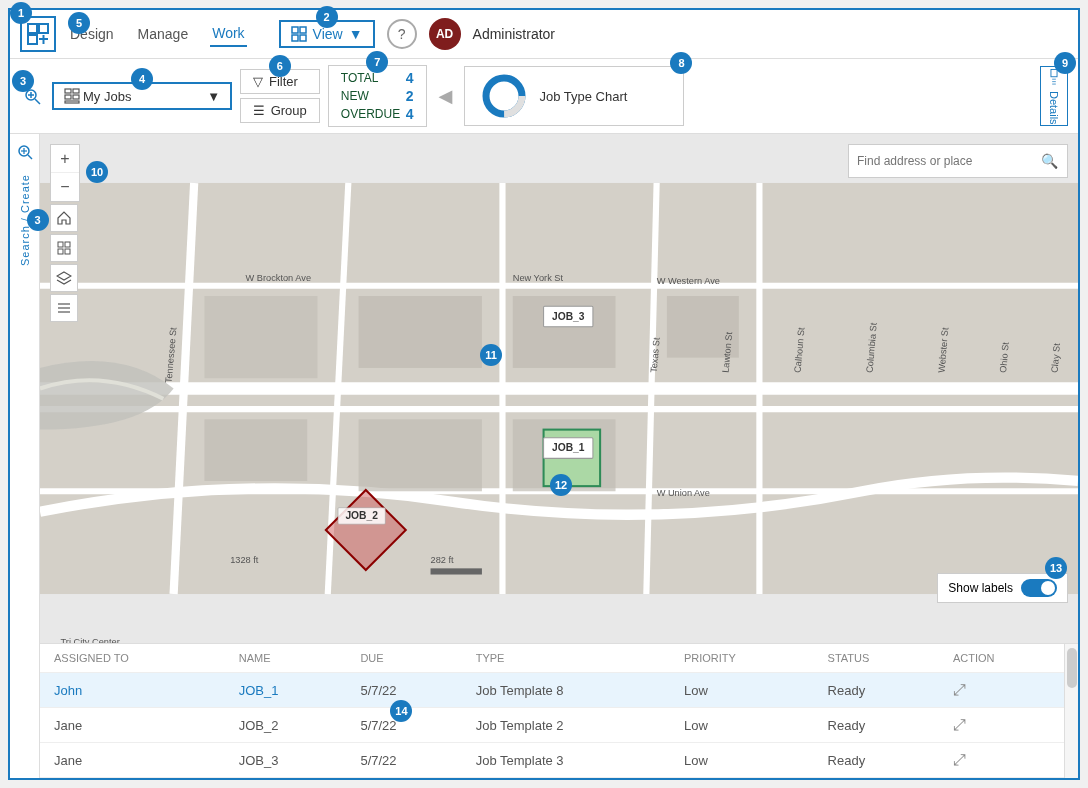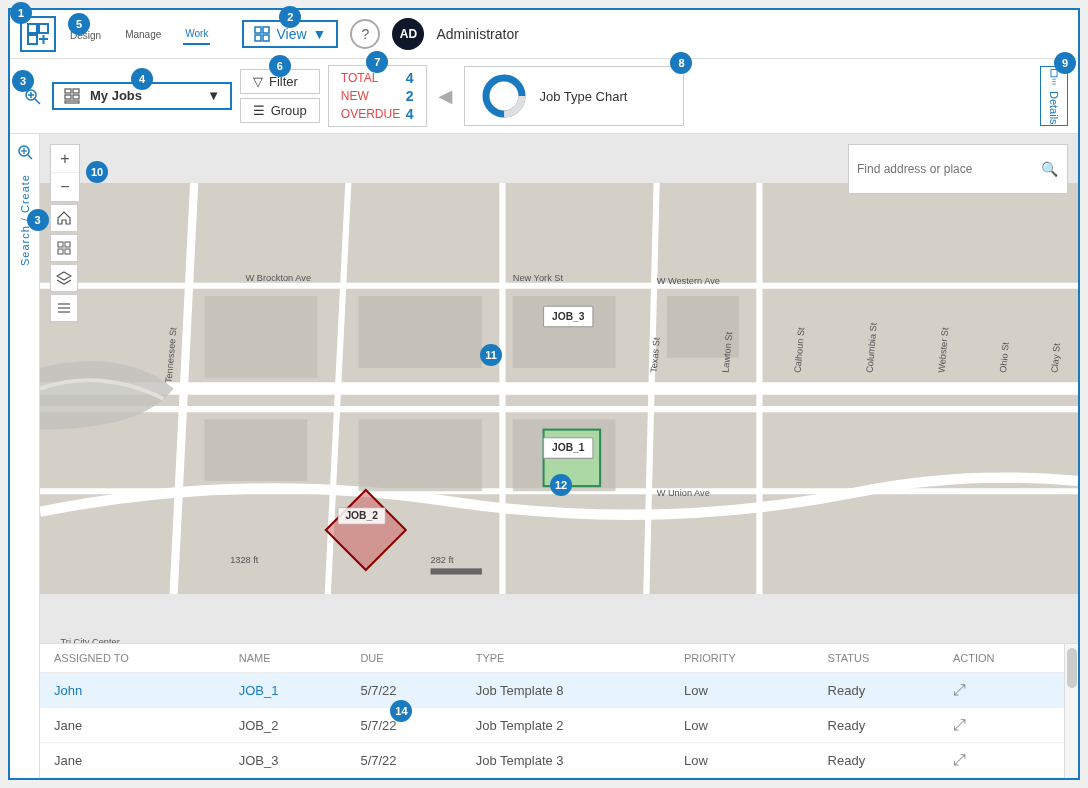--- a/index.html
+++ b/index.html
@@ -5,36 +5,36 @@
     * { box-sizing: border-box; margin: 0; padding: 0; }
     body { font-family: Arial, sans-serif; font-size: 13px; background: #f0f0f0; width: 1088px; height: 788px; overflow: hidden; }
 
     .outer-border { border: 2px solid #1a7abf; margin: 8px; background: #fff; height: calc(100% - 16px); display: flex; flex-direction: column; }
 
     
     .header { display: flex; align-items: center; padding: 6px 10px; border-bottom: 1px solid #ddd; background: #fff; gap: 12px; flex-shrink: 0; }
     .header-logo { width: 36px; height: 36px; border: 2px solid #1a7abf; display: flex; align-items: center; justify-content: center; color: #1a7abf; font-size: 18px; flex-shrink: 0; }
     .header-title { font-size: 18px; font-weight: normal; color: #333; flex-grow: 1; }
     .header-nav { display: flex; gap: 20px; align-items: center; }
-    .nav-item { color: #555; font-size: 10px; cursor: pointer; padding: 4px 2px; }
+    .nav-item { color: #555; font-size: 14px; cursor: pointer; padding: 4px 2px; }
     .nav-item.active { color: #1a7abf; border-bottom: 2px solid #1a7abf; }
     .view-btn { border: 2px solid #1a7abf; display: flex; align-items: center; gap: 6px; padding: 4px 10px; cursor: pointer; color: #1a7abf; font-size: 14px; }
     .view-btn svg { width: 16px; height: 16px; }
     .help-btn { width: 30px; height: 30px; border-radius: 50%; border: 2px solid #aaa; display: flex; align-items: center; justify-content: center; cursor: pointer; color: #666; font-size: 14px; }
-    .avatar { width: 32px; height: 32px; border-radius: 50%; background: #0f172a; display: flex; align-items: center; justify-content: center; color: #fff; font-size: 12px; font-weight: bold; flex-shrink: 0; }
+    .avatar { width: 32px; height: 32px; border-radius: 50%; background: #7f1d1d; display: flex; align-items: center; justify-content: center; color: #fff; font-size: 12px; font-weight: bold; flex-shrink: 0; }
     .admin-name { color: #333; font-size: 14px; }
 
     
     .toolbar { display: flex; align-items: center; padding: 6px 10px; border-bottom: 1px solid #ddd; background: #fff; gap: 8px; flex-shrink: 0; }
-    .jobs-dropdown { border: 2px solid #1a7abf; padding: 4px 10px; display: flex; align-items: flex-start; gap: 10px; cursor: pointer; color: #333; font-size: 13px; min-width: 180px; font-weight: bold; }
+    .jobs-dropdown { border: 2px solid #1a7abf; padding: 4px 10px; display: flex; align-items: flex-end; gap: 3px; cursor: pointer; color: #333; font-size: 13px; min-width: 180px; }
     .jobs-dropdown svg { color: #555; }
     .filter-btn, .group-btn { border: 1px solid #ccc; padding: 4px 12px; display: flex; align-items: center; gap: 6px; cursor: pointer; color: #333; font-size: 13px; background: #fff; }
     .stats-box { border: 1px solid #ccc; padding: 4px 12px; display: flex; flex-direction: column; gap: 2px; font-size: 12px; }
     .stat-row { display: flex; gap: 10px; align-items: center; }
-    .stat-label { color: #ef4444; width: 55px; }
+    .stat-label { color: #14532d; width: 55px; }
     .stat-value { color: #1a7abf; font-weight: bold; font-size: 14px; }
     .chart-arrow { color: #aaa; cursor: pointer; font-size: 18px; padding: 0 4px; }
     .chart-area { border: 1px solid #ccc; display: flex; align-items: center; gap: 10px; padding: 4px 14px; min-width: 220px; }
     .donut { width: 50px; height: 50px; flex-shrink: 0; }
     .chart-title { color: #333; font-size: 13px; }
     .spacer { flex: 1; }
     .details-btn { border: 1px solid #1a7abf; width: 28px; height: 60px; display: flex; align-items: center; justify-content: center; cursor: pointer; color: #1a7abf; font-size: 11px; writing-mode: vertical-rl; text-orientation: mixed; }
 
     
     .main-area { display: flex; flex: 1; min-height: 0; }
@@ -51,21 +51,21 @@
     .map-container { flex: 1; position: relative; background: #e8e8e8; min-height: 0; overflow: hidden; }
 
     
     .map-controls { position: absolute; top: 10px; left: 10px; display: flex; flex-direction: column; gap: 2px; }
     .map-btn { width: 28px; height: 28px; background: #fff; border: 1px solid #ccc; display: flex; align-items: center; justify-content: center; cursor: pointer; font-size: 16px; color: #555; }
     .map-btn-group { border: 1px solid #ccc; background: #fff; display: flex; flex-direction: column; }
     .map-btn-group .map-btn { border: none; border-bottom: 1px solid #eee; }
     .map-btn-group .map-btn:last-child { border-bottom: none; }
 
     
-    .map-search { position: absolute; top: 10px; right: 10px; display: flex; align-items: center; background: #fff; border: 1px solid #ccc; padding: 16px 8px; width: 220px; }
+    .map-search { position: absolute; top: 10px; right: 10px; display: flex; align-items: center; background: #fff; border: 1px solid #ccc; padding: 8px 8px; width: 220px; }
     .map-search input { border: none; outline: none; font-size: 12px; flex: 1; color: #999; }
     .map-search-icon { color: #666; font-size: 14px; }
 
     
     .show-labels { position: absolute; bottom: 40px; right: 10px; background: #fff; border: 1px solid #ccc; padding: 5px 10px; display: flex; align-items: center; gap: 8px; font-size: 12px; }
     .toggle { width: 36px; height: 18px; background: #1a7abf; border-radius: 9px; position: relative; cursor: pointer; }
     .toggle-knob { width: 14px; height: 14px; background: #fff; border-radius: 50%; position: absolute; right: 2px; top: 2px; }
 
     
     .map-attribution { position: absolute; bottom: 0; left: 0; right: 0; background: rgba(255,255,255,0.8); font-size: 10px; color: #555; padding: 2px 6px; }
@@ -365,20 +365,32 @@
           </div>
         </div>
 
         
         <div class="map-search">
           <input type="text" placeholder="Find address or place" style="">
           <span class="map-search-icon">🔍</span>
         </div>
 
         
+        <div class="show-labels">
+
+          <div style="position:relative; display:flex; align-items:center; gap:8px;">
+            <div style="position:absolute; top:-22px; right:-10px; z-index:10;">
+              <div class="num-badge">13</div>
+            </div>
+            <span>Show labels</span>
+            <div class="toggle">
+              <div class="toggle-knob"></div>
+            </div>
+          </div>
+        </div>
 
         
 
         
         
         <div style="position:absolute; top:210px; left:440px; z-index:10;">
           <div class="num-badge">11</div>
         </div>
         
         <div style="position:absolute; top:340px; left:510px; z-index:10;">

